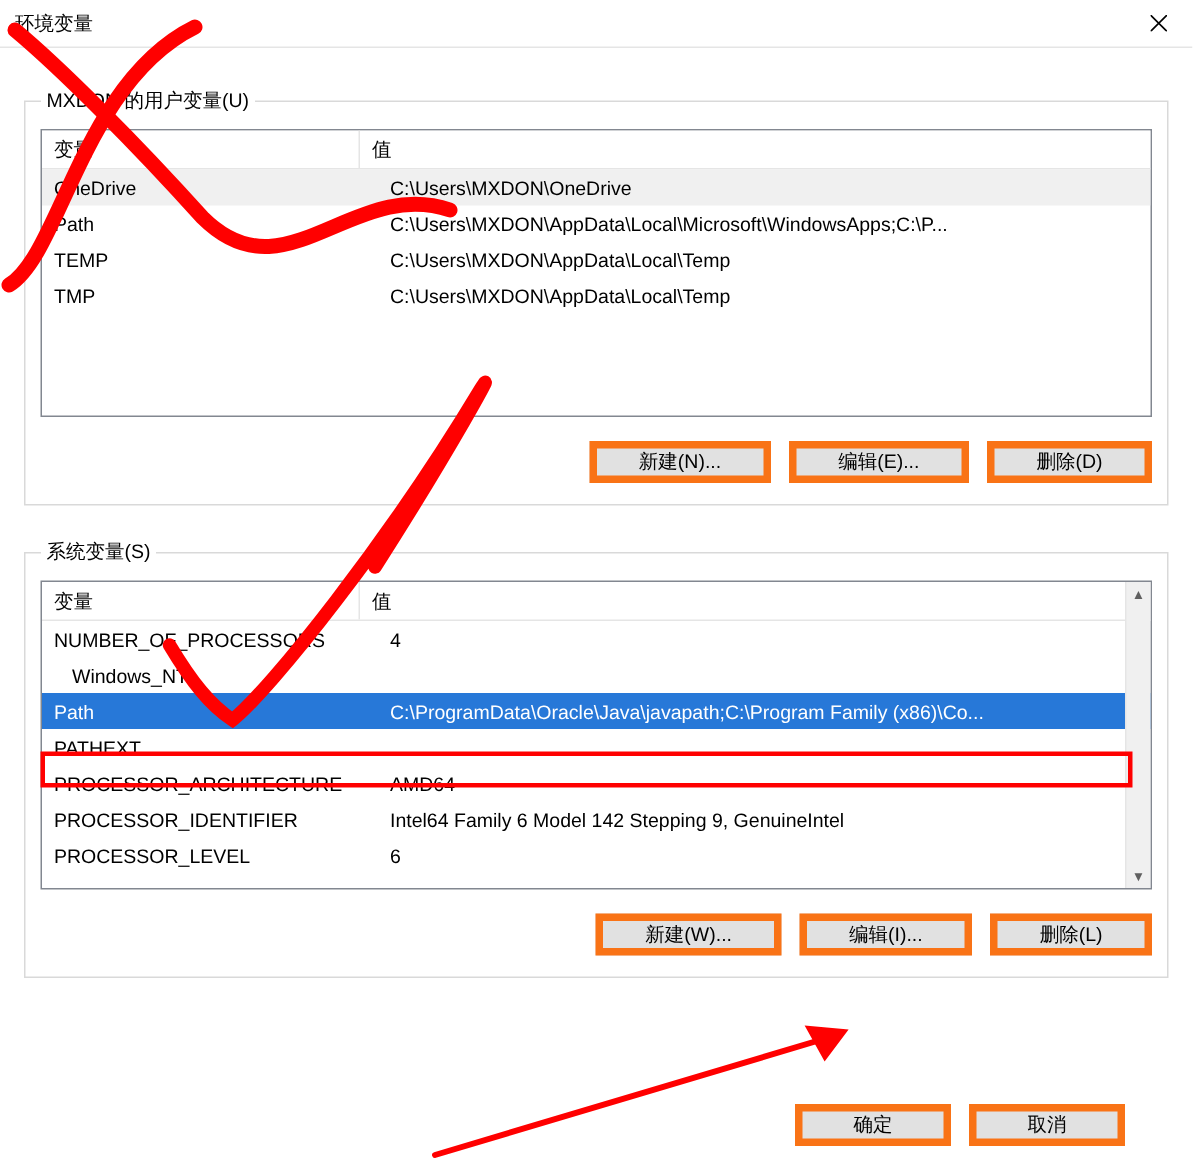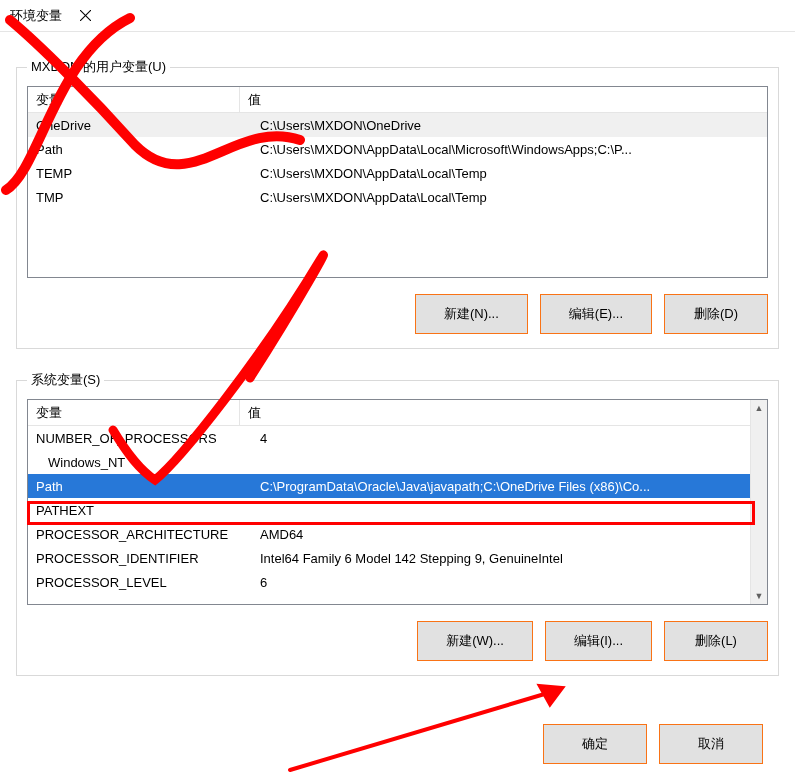--- a/index.html
+++ b/index.html
@@ -9,20 +9,21 @@
     background: #fff;
     color: #000;
     width: 795px;
     height: 776px;
     position: relative;
     overflow: hidden;
   }
   .titlebar {
     display: flex;
     align-items: center;
+    justify-content: space-between;
     height: 32px;
     padding: 0 0 0 10px;
     border-bottom: 1px solid #e5e5e5;
   }
   .title-text { font-size: 13px; }
   .close-btn {
     width: 46px; height: 32px;
     display: flex; align-items: center; justify-content: center;
     font-size: 14px; color: #000;
   }
@@ -88,32 +89,32 @@
   }
   .scroll-arrow { font-size: 9px; color:#606060; padding:3px 0;}
   .btn-row {
     display: flex;
     justify-content: flex-end;
     gap: 12px;
     margin-top: 16px;
   }
   button.win {
     min-width: 104px;
-    height: 40px;
+    height: 28px;
     background: #e1e1e1;
-    border: 1px solid #f97316;
+    border: 5px solid #f97316;
     font-family: inherit;
     font-size: 13px;
     padding: 0 28px;
     cursor: default;
   }
 
   .dialog-btns {
     position: absolute;
-    left: 0; right: 4px;
+    left: 0; right: 17px;
     bottom: 12px;
     display: flex;
     justify-content: flex-end;
     gap: 12px;
     padding-right: 28px;
   }
 
   
   .anno {
     position: absolute;
@@ -189,21 +190,21 @@
       <div class="lv-body" id="sys-rows">
           <div class="lv-row">
             <div class="c1">NUMBER_OF_PROCESSORS</div>
             <div class="c2">4</div>
           </div>
           <div class="lv-row">
             <div class="c2">Windows_NT</div>
           </div>
           <div class="lv-row sel">
             <div class="c1">Path</div>
-            <div class="c2">C:\ProgramData\Oracle\Java\javapath;C:\OneDrive Files (x86)\Co...</div>
+            <div class="c2">C:\ProgramData\Oracle\Java\javapath;C:\Program Family (x86)\Co...</div>
           </div>
           <div class="lv-row">
             <div class="c1">PATHEXT</div>
           </div>
           <div class="lv-row">
             <div class="c1">PROCESSOR_ARCHITECTURE</div>
             <div class="c2">AMD64</div>
           </div>
           <div class="lv-row">
             <div class="c1">PROCESSOR_IDENTIFIER</div>

